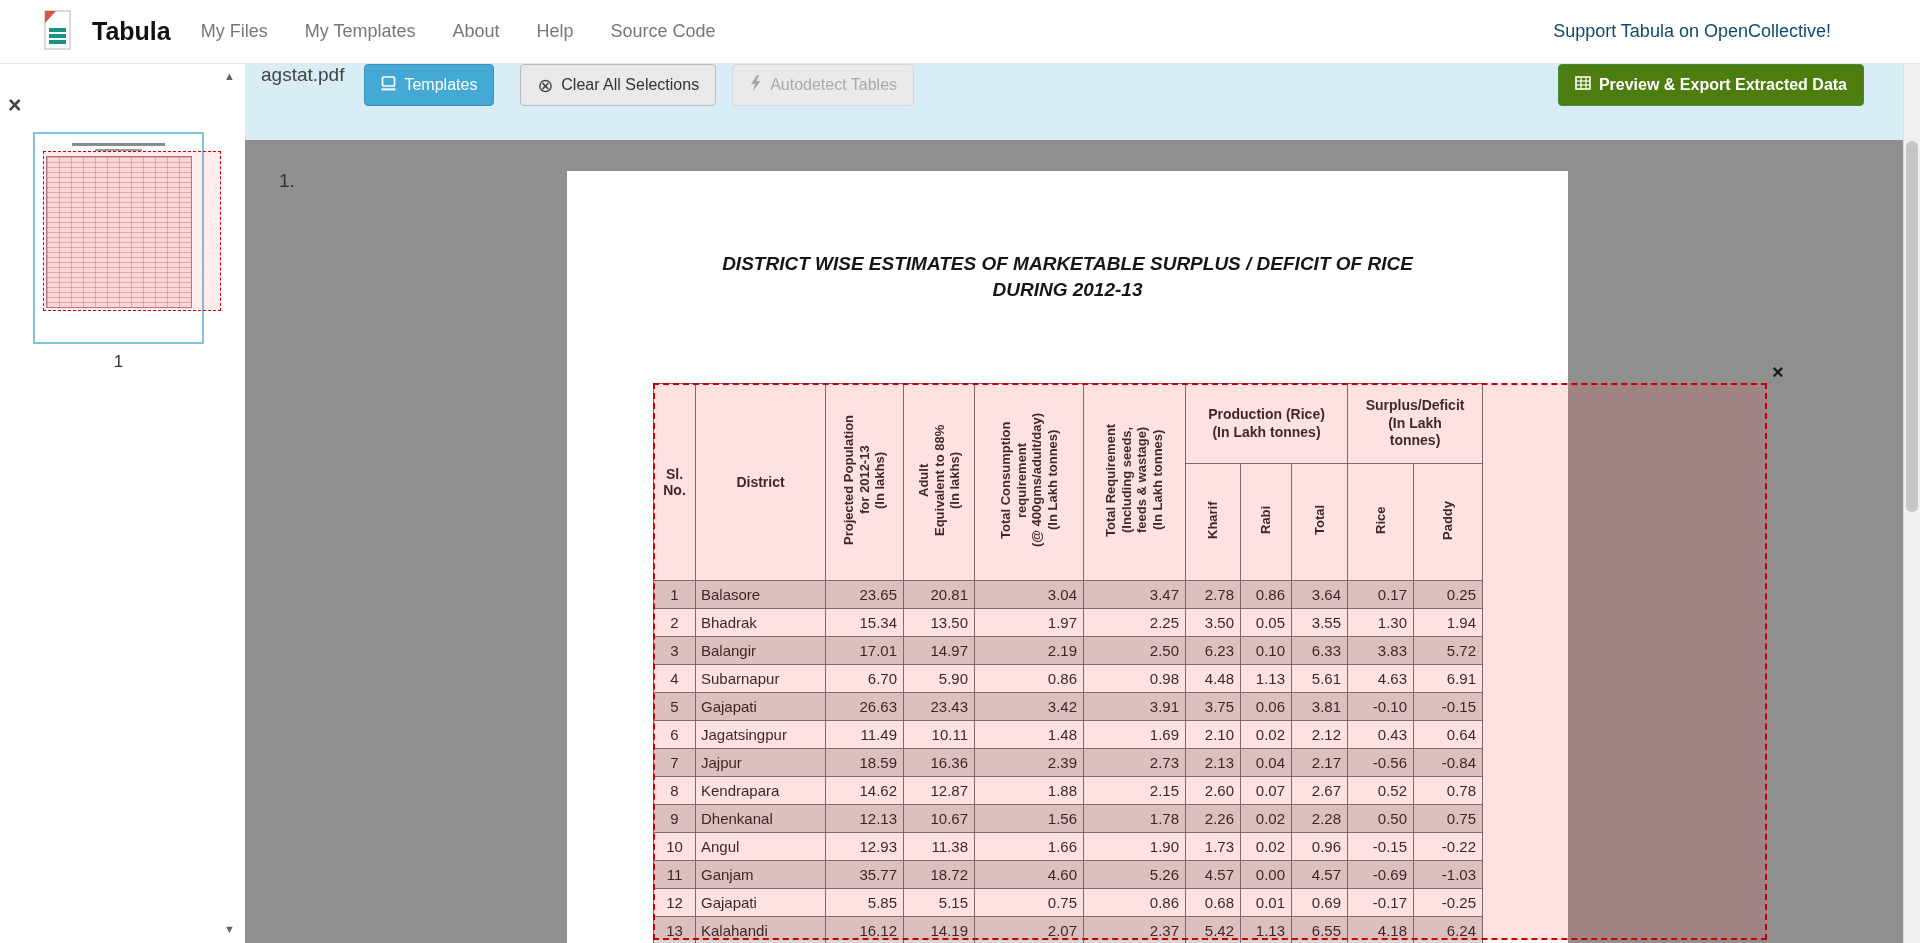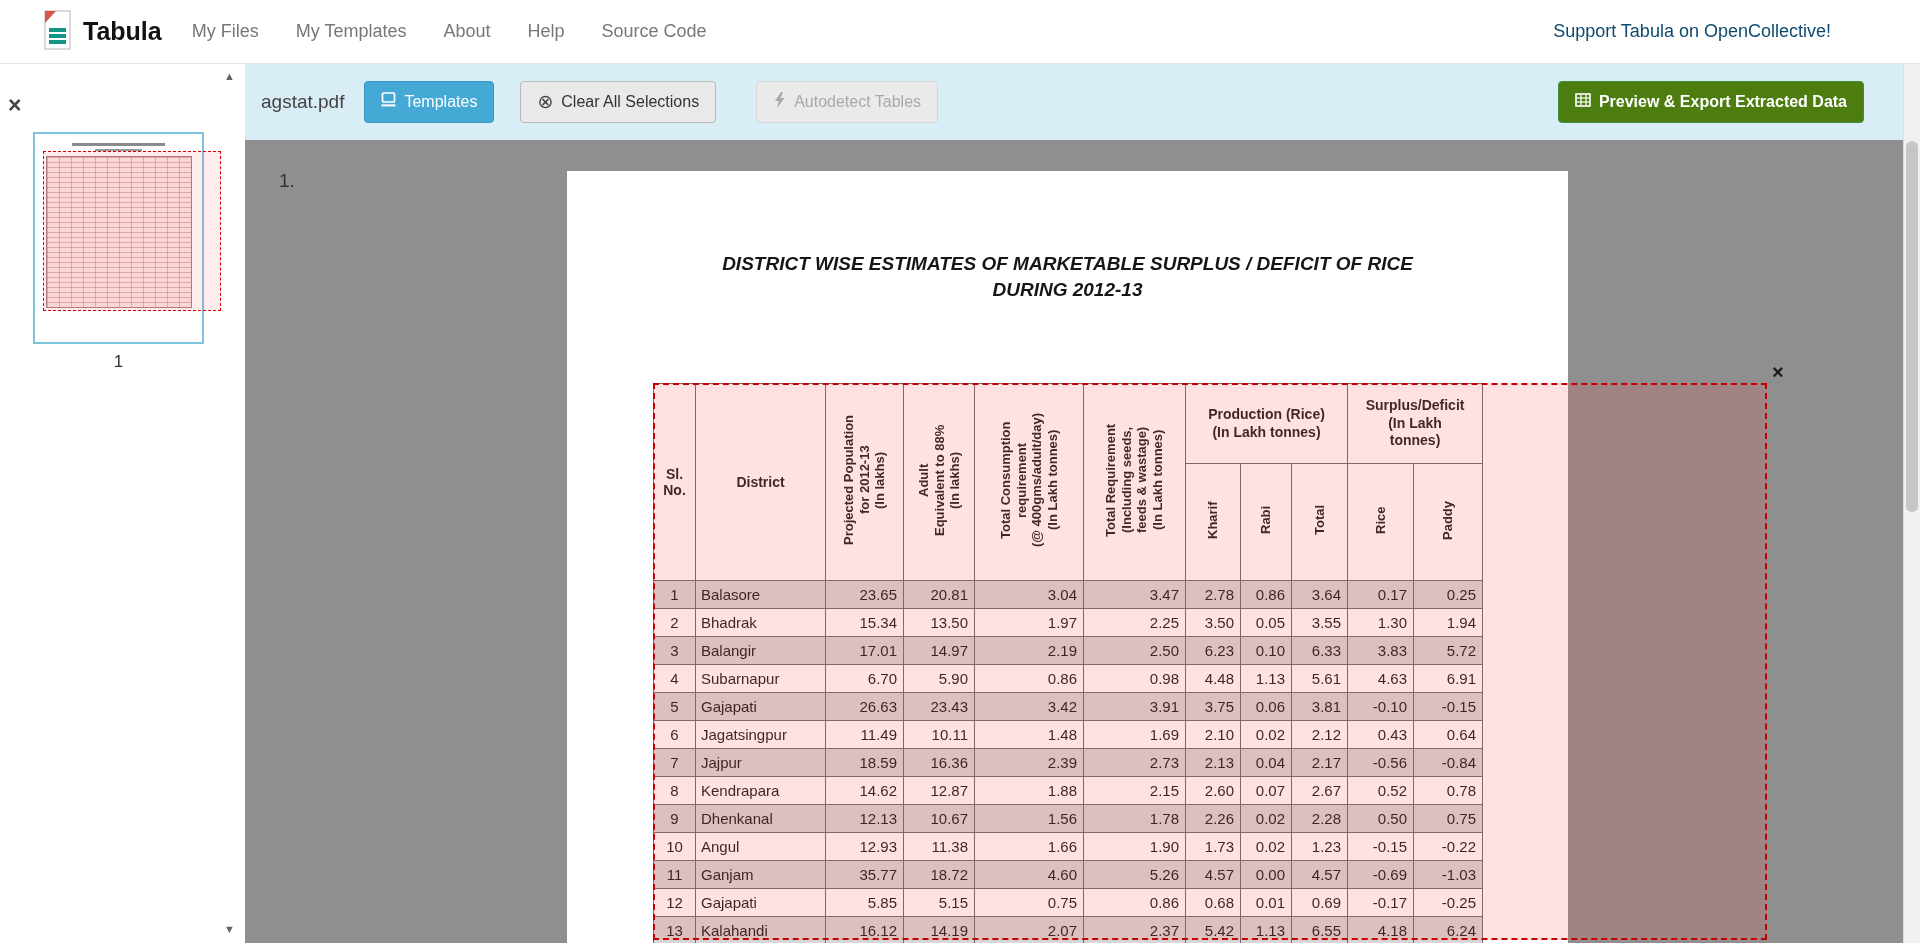--- a/index.html
+++ b/index.html
@@ -2,21 +2,21 @@
 <html><head>
 <meta charset="utf-8">
 <style>
   * { box-sizing: border-box; margin: 0; padding: 0; }
   html, body { width: 1920px; height: 943px; overflow: hidden; }
   body { font-family: "Liberation Sans", sans-serif; background: #fff; }
 
   
   .navbar { height: 64px; background: #fff; border-bottom: 1px solid #e7e7e7;
             display: flex; align-items: center; position: relative; z-index: 8; }
-  .brand { display: flex; align-items: center; gap: 9px; margin-left: 40px; cursor: pointer; }
+  .brand { display: flex; align-items: center; gap: 18px; margin-left: 40px; cursor: pointer; }
   .brand-name { font-size: 25px; font-weight: bold; color: #111; }
   .nav-links { display: flex; gap: 37px; margin-left: 30px; }
   .nav-link { font-size: 18px; color: #777; cursor: pointer; }
   .support-link { margin-left: auto; margin-right: 89px; font-size: 18px; color: #0c4a6e; cursor: pointer; }
 
   
   .app-body { display: flex; height: 879px; }
 
   
   .sidebar { width: 245px; background: #fff; position: relative; flex-shrink: 0; }
@@ -35,30 +35,30 @@
                repeating-linear-gradient(to bottom, rgba(185,115,115,0.55) 0 1px, rgba(252,229,229,0.95) 1px 5px); }
   .t-sel { position: absolute; left: 8px; top: 17px; width: 178px; height: 160px;
            border: 1px dashed #d40000; background: rgba(255,80,80,0.10); }
   .thumb-label { position: absolute; left: 33px; top: 288px; width: 171px; text-align: center;
                  font-size: 17px; color: #333; }
 
   
   .main { flex: 1; display: flex; flex-direction: column; min-width: 0; }
 
   
-  .toolbar { height: 76px; background: #d9edf7; display: flex; align-items: center;
+  .toolbar { height: 76px; background: #d9edf7; display: flex; 
              padding: 0 56px 1px 16px; flex-shrink: 0; }
   .filename { font-size: 19px; color: #444; margin-right: 20px; white-space: nowrap; }
   .btn { display: inline-flex; align-items: center; gap: 8px; height: 42px; padding: 0 16px;
          border-radius: 4px; font-size: 16px; cursor: pointer; white-space: nowrap; border: 1px solid transparent; }
   .btn svg { flex-shrink: 0; }
   .btn-templates { background: #45a9d6; border-color: #3a93bd; color: #fff; }
   .btn-clear { background: #e9e9e9; border-color: #b9b9b9; color: #333; margin-left: 26px; }
   .btn-clear .glyph { font-size: 19px; line-height: 1; color: #444; }
-  .btn-auto { background: #eaeaea; border-color: #d6d6d6; color: #a9a9a9; margin-left: 40px; cursor: default; }
+  .btn-auto { background: #eaeaea; border-color: #d6d6d6; color: #a9a9a9; margin-left: 16px; cursor: default; }
   .btn-export { background: #4d7c0f; border-color: #3f8f3f; color: #fff; margin-left: auto; font-weight: bold; }
 
   
   .viewer { flex: 1; background: #8f8f8f; position: relative; overflow: hidden; }
   .page-marker { position: absolute; left: 34px; top: 30px; font-size: 19px; color: #333; }
   .pdf-page { position: absolute; left: 322px; top: 31px; width: 1001px; height: 1400px;
               background: #fff; cursor: crosshair; }
   .doc-title { text-align: center; font-weight: bold; font-size: 19px; color: #161616;
                line-height: 26px; padding-top: 80px; font-style: italic; }
 
@@ -355,21 +355,21 @@
               </tr>
               <tr>
                 <td>10</td>
                 <td>Angul</td>
                 <td>12.93</td>
                 <td>11.38</td>
                 <td>1.66</td>
                 <td>1.90</td>
                 <td>1.73</td>
                 <td>0.02</td>
-                <td>1.23</td>
+                <td>0.96</td>
                 <td>-0.15</td>
                 <td>-0.22</td>
               </tr>
               <tr>
                 <td>11</td>
                 <td>Ganjam</td>
                 <td>35.77</td>
                 <td>18.72</td>
                 <td>4.60</td>
                 <td>5.26</td>

